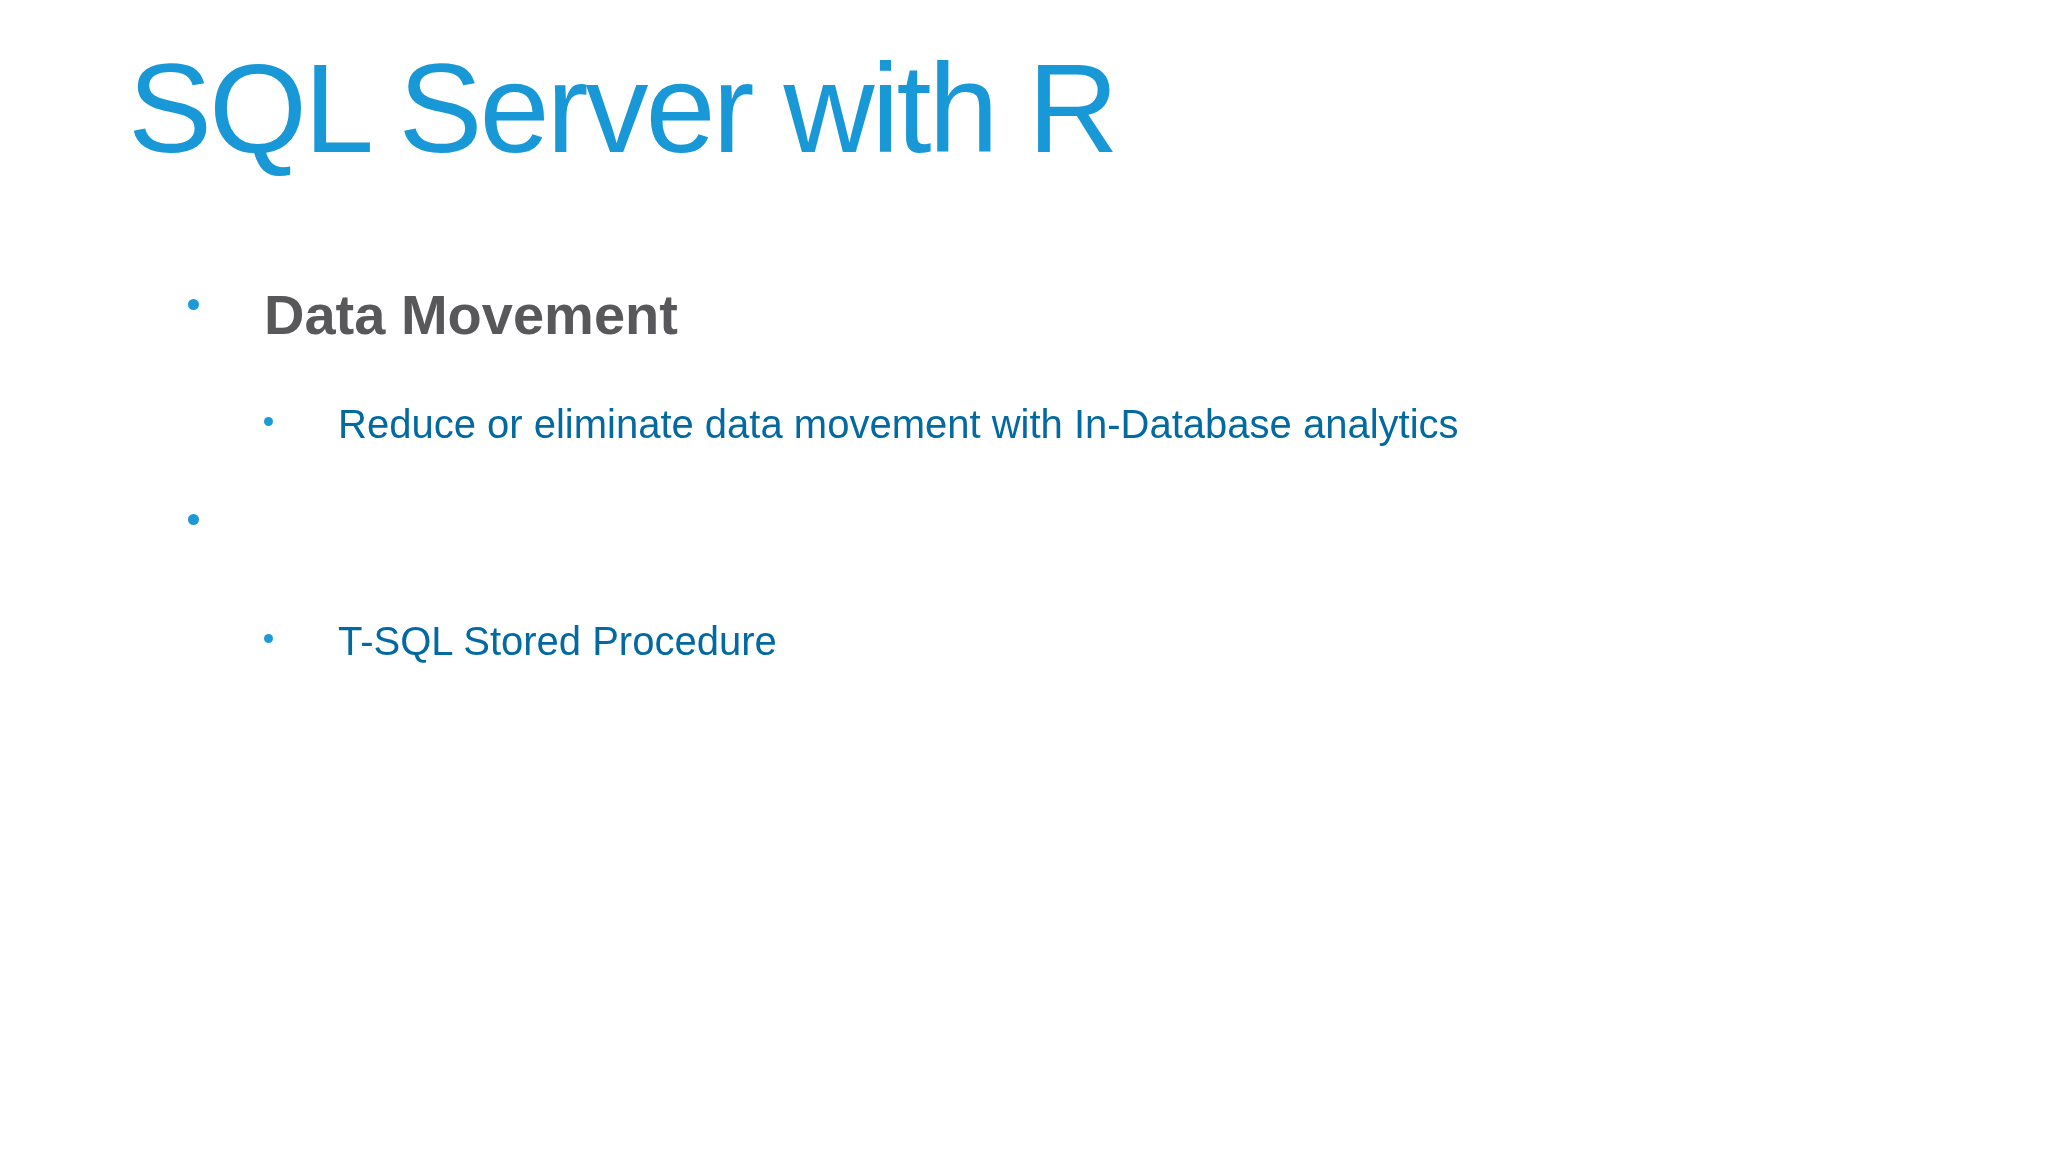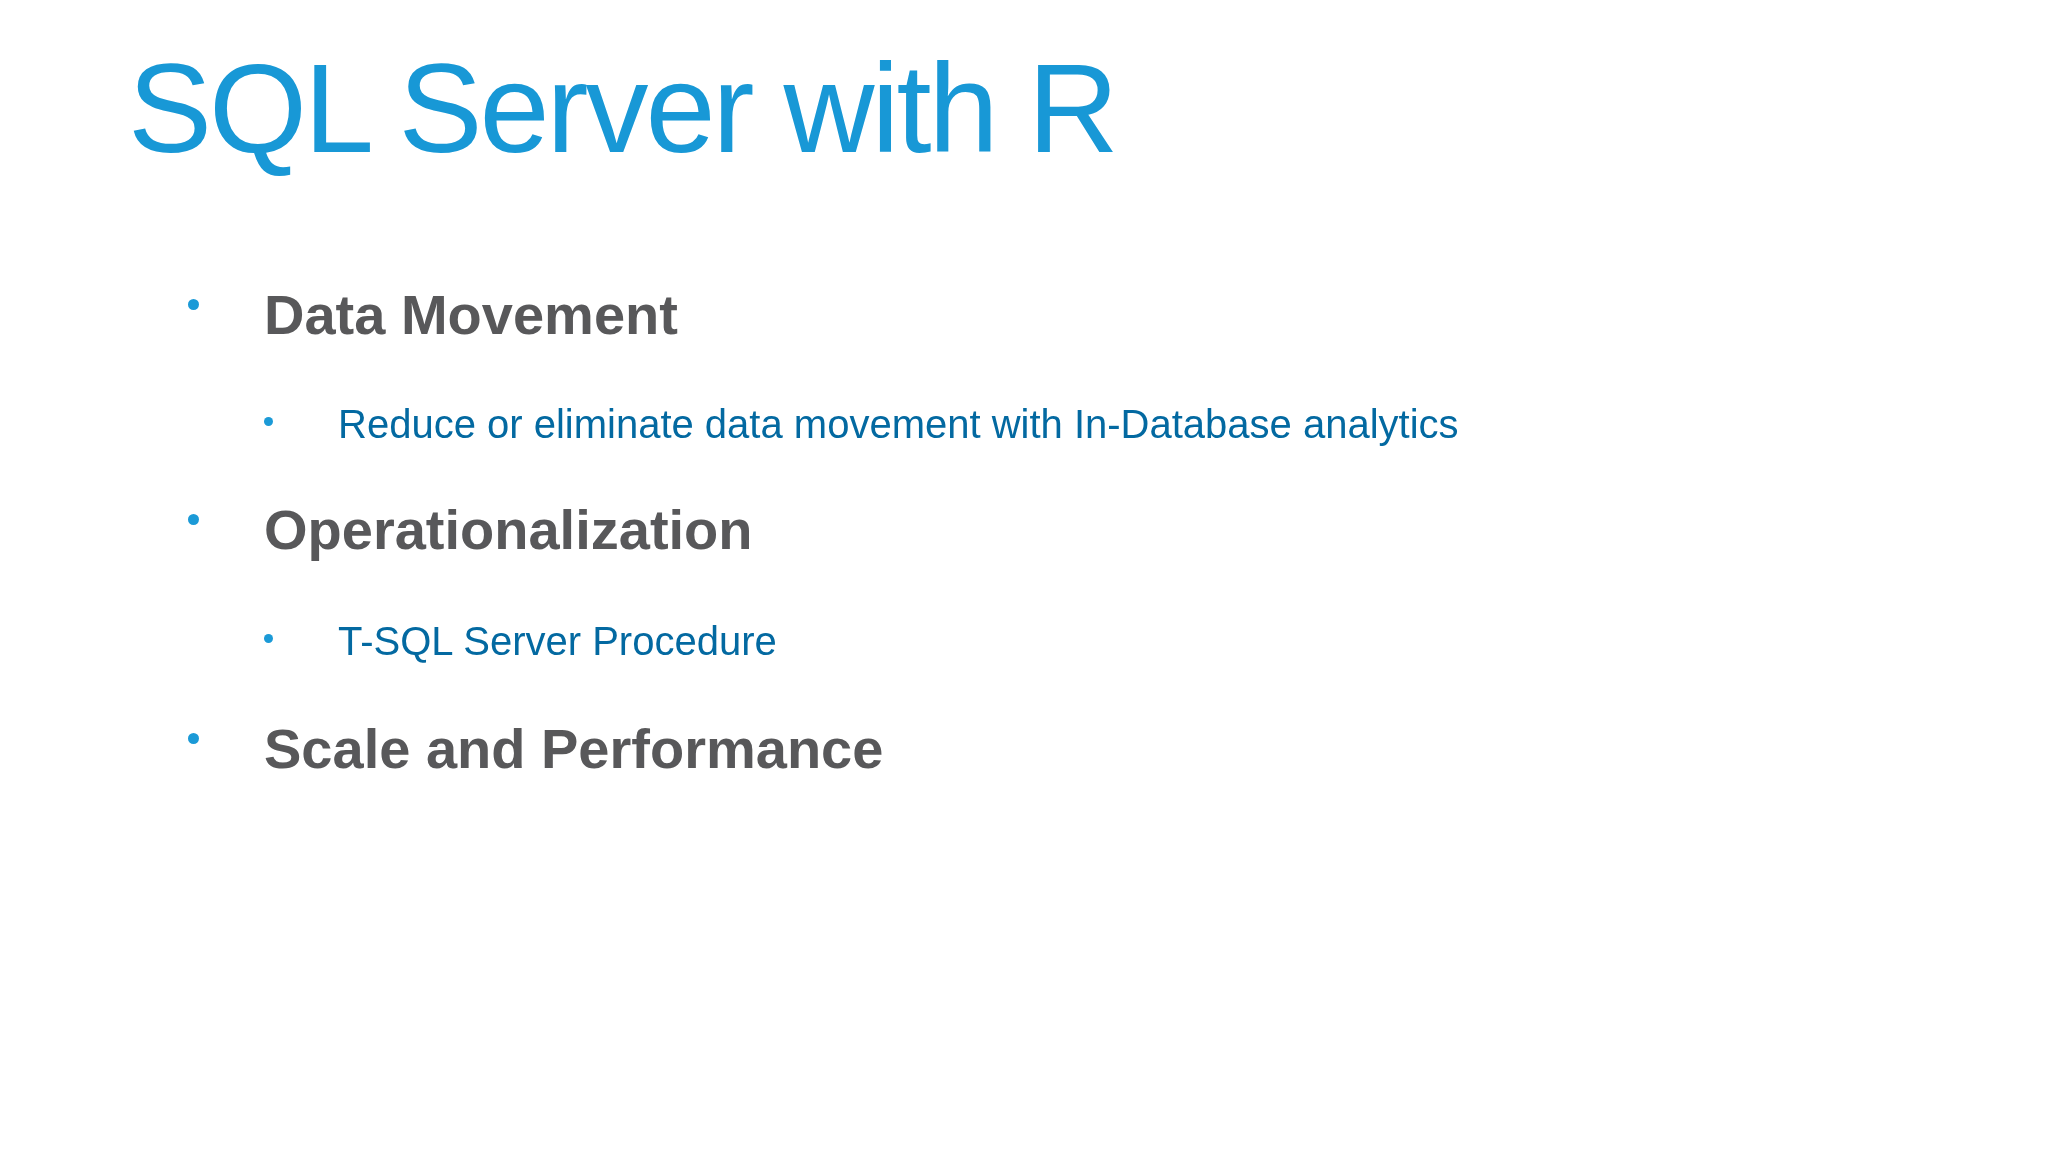--- a/index.html
+++ b/index.html
@@ -87,27 +87,22 @@
     <span class="txt">Data Movement</span>
   </div>
 
   <div class="row l2" style="top:401px">
     <span class="dot"></span>
     <span class="txt">Reduce or eliminate data movement with In-Database analytics</span>
   </div>
 
   <div class="row l1" style="top:497px">
     <span class="dot"></span>
-    <span class="txt">Operationalization</span>
   </div>
 
   <div class="row l2" style="top:618px">
     <span class="dot"></span>
-    <span class="txt">T-SQL Server Procedure</span>
+    <span class="txt">T-SQL Stored Procedure</span>
   </div>
 
-  <div class="row l1" style="top:716px">
-    <span class="dot"></span>
-    <span class="txt">Scale and Performance</span>
-  </div>
 
 
 </div>
 
 </body></html>

